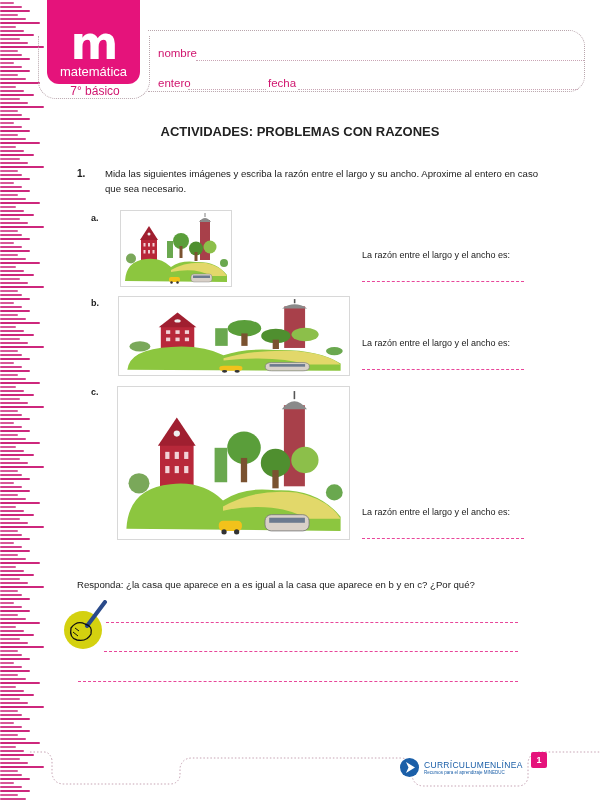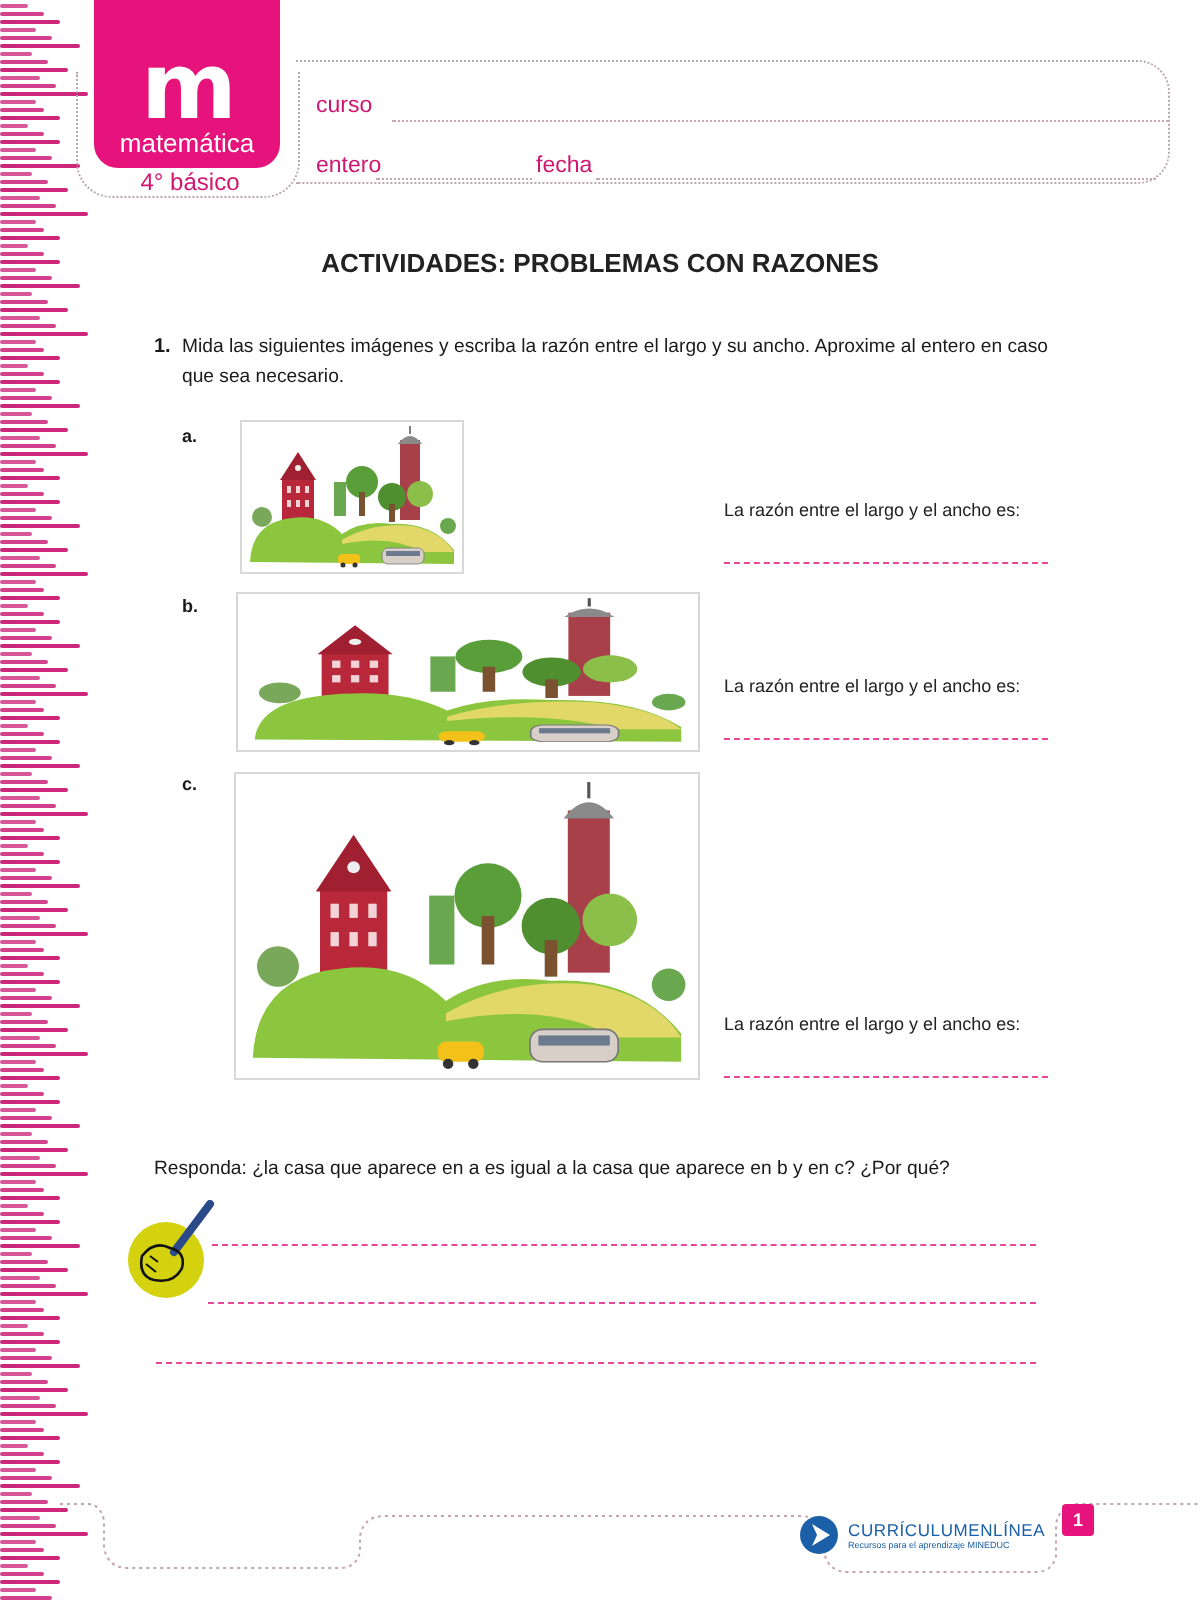--- a/index.html
+++ b/index.html
@@ -13,21 +13,21 @@
   .logo .sub { font-size:13px; display:block; margin-top:-2px; }
   .grade { position:absolute; left:60px; top:84px; width:70px; text-align:center; font-size:12px; color:#d0166f; }
   .frame-l { position:absolute; left:38px; top:36px; width:110px; height:62px;
              border:1px dotted #b9a6ad; border-top:none; border-radius:0 0 18px 18px; }
   .field-frame { position:absolute; left:148px; top:30px; width:436px; height:60px;
              border:1px dotted #b9a6ad; border-left:none; border-radius:0 16px 16px 0; }
   .field { position:absolute; font-size:11.5px; color:#d0166f; }
   .fline { position:absolute; border-bottom:1px dotted #c9a5b5; }
   .title { position:absolute; top:124px; left:0; width:600px; text-align:center; font-weight:bold; font-size:13px; color:#222; }
   .q1num { position:absolute; left:77px; top:168px; font-weight:bold; font-size:10px; }
-  .q1 { position:absolute; left:91px; top:166px; width:440px; font-size:9.6px; line-height:15px; }
+  .q1 { position:absolute; left:105px; top:166px; width:440px; font-size:9.6px; line-height:15px; }
   .lbl { position:absolute; font-size:9px; font-weight:bold; }
   .pic { position:absolute; border:1px solid #d8d8d8; background:#fff; overflow:hidden; }
   .pic svg { width:100%; height:100%; display:block; }
   .ratio { position:absolute; left:362px; font-size:9px; color:#222; }
   .dash { position:absolute; height:0; border-bottom:1px dashed #e8469a; }
   .resp { position:absolute; left:77px; top:579px; font-size:9.6px; }
   .pencil { position:absolute; left:63px; top:600px; width:46px; height:50px; }
   .brand { position:absolute; left:400px; top:758px; }
   .brand .cir { position:absolute; left:0; top:0; width:19px; height:19px; border-radius:50%; background:#1b5fa8; }
   .brand .name { position:absolute; left:24px; top:2px; font-size:8.5px; color:#1b5fa8; white-space:nowrap; letter-spacing:0.3px; }
@@ -239,24 +239,24 @@
     <span style="top: 790px; width: 30px; opacity: 0.9;"></span>
     <span style="top: 794px; width: 18px; opacity: 0.7;"></span>
     <span style="top: 798px; width: 26px; opacity: 0.8;"></span>
   </div>
 
 <div class="frame-l"></div>
 <div class="logo">
   <span class="m">m</span>
   <span class="sub">matemática</span>
 </div>
-<div class="grade">4° básico</div>
+<div class="grade">7° básico</div>
 
 <div class="field-frame"></div>
-<div class="field" style="left:158px; top:47px;">curso</div>
+<div class="field" style="left:158px; top:47px;">nombre</div>
 <div class="fline" style="left:196px; top:60px; width:388px;"></div>
 <div class="field" style="left:158px; top:77px;">entero</div>
 <div class="fline" style="left:188px; top:89px; width:78px;"></div>
 <div class="field" style="left:268px; top:77px;">fecha</div>
 <div class="fline" style="left:298px; top:89px; width:280px;"></div>
 
 <div class="title">ACTIVIDADES: PROBLEMAS CON RAZONES</div>
 
 <div class="q1num">1.</div>
 <div class="q1">Mida las siguientes imágenes y escriba la razón entre el largo y su ancho. Aproxime al entero en caso que sea necesario.</div>

